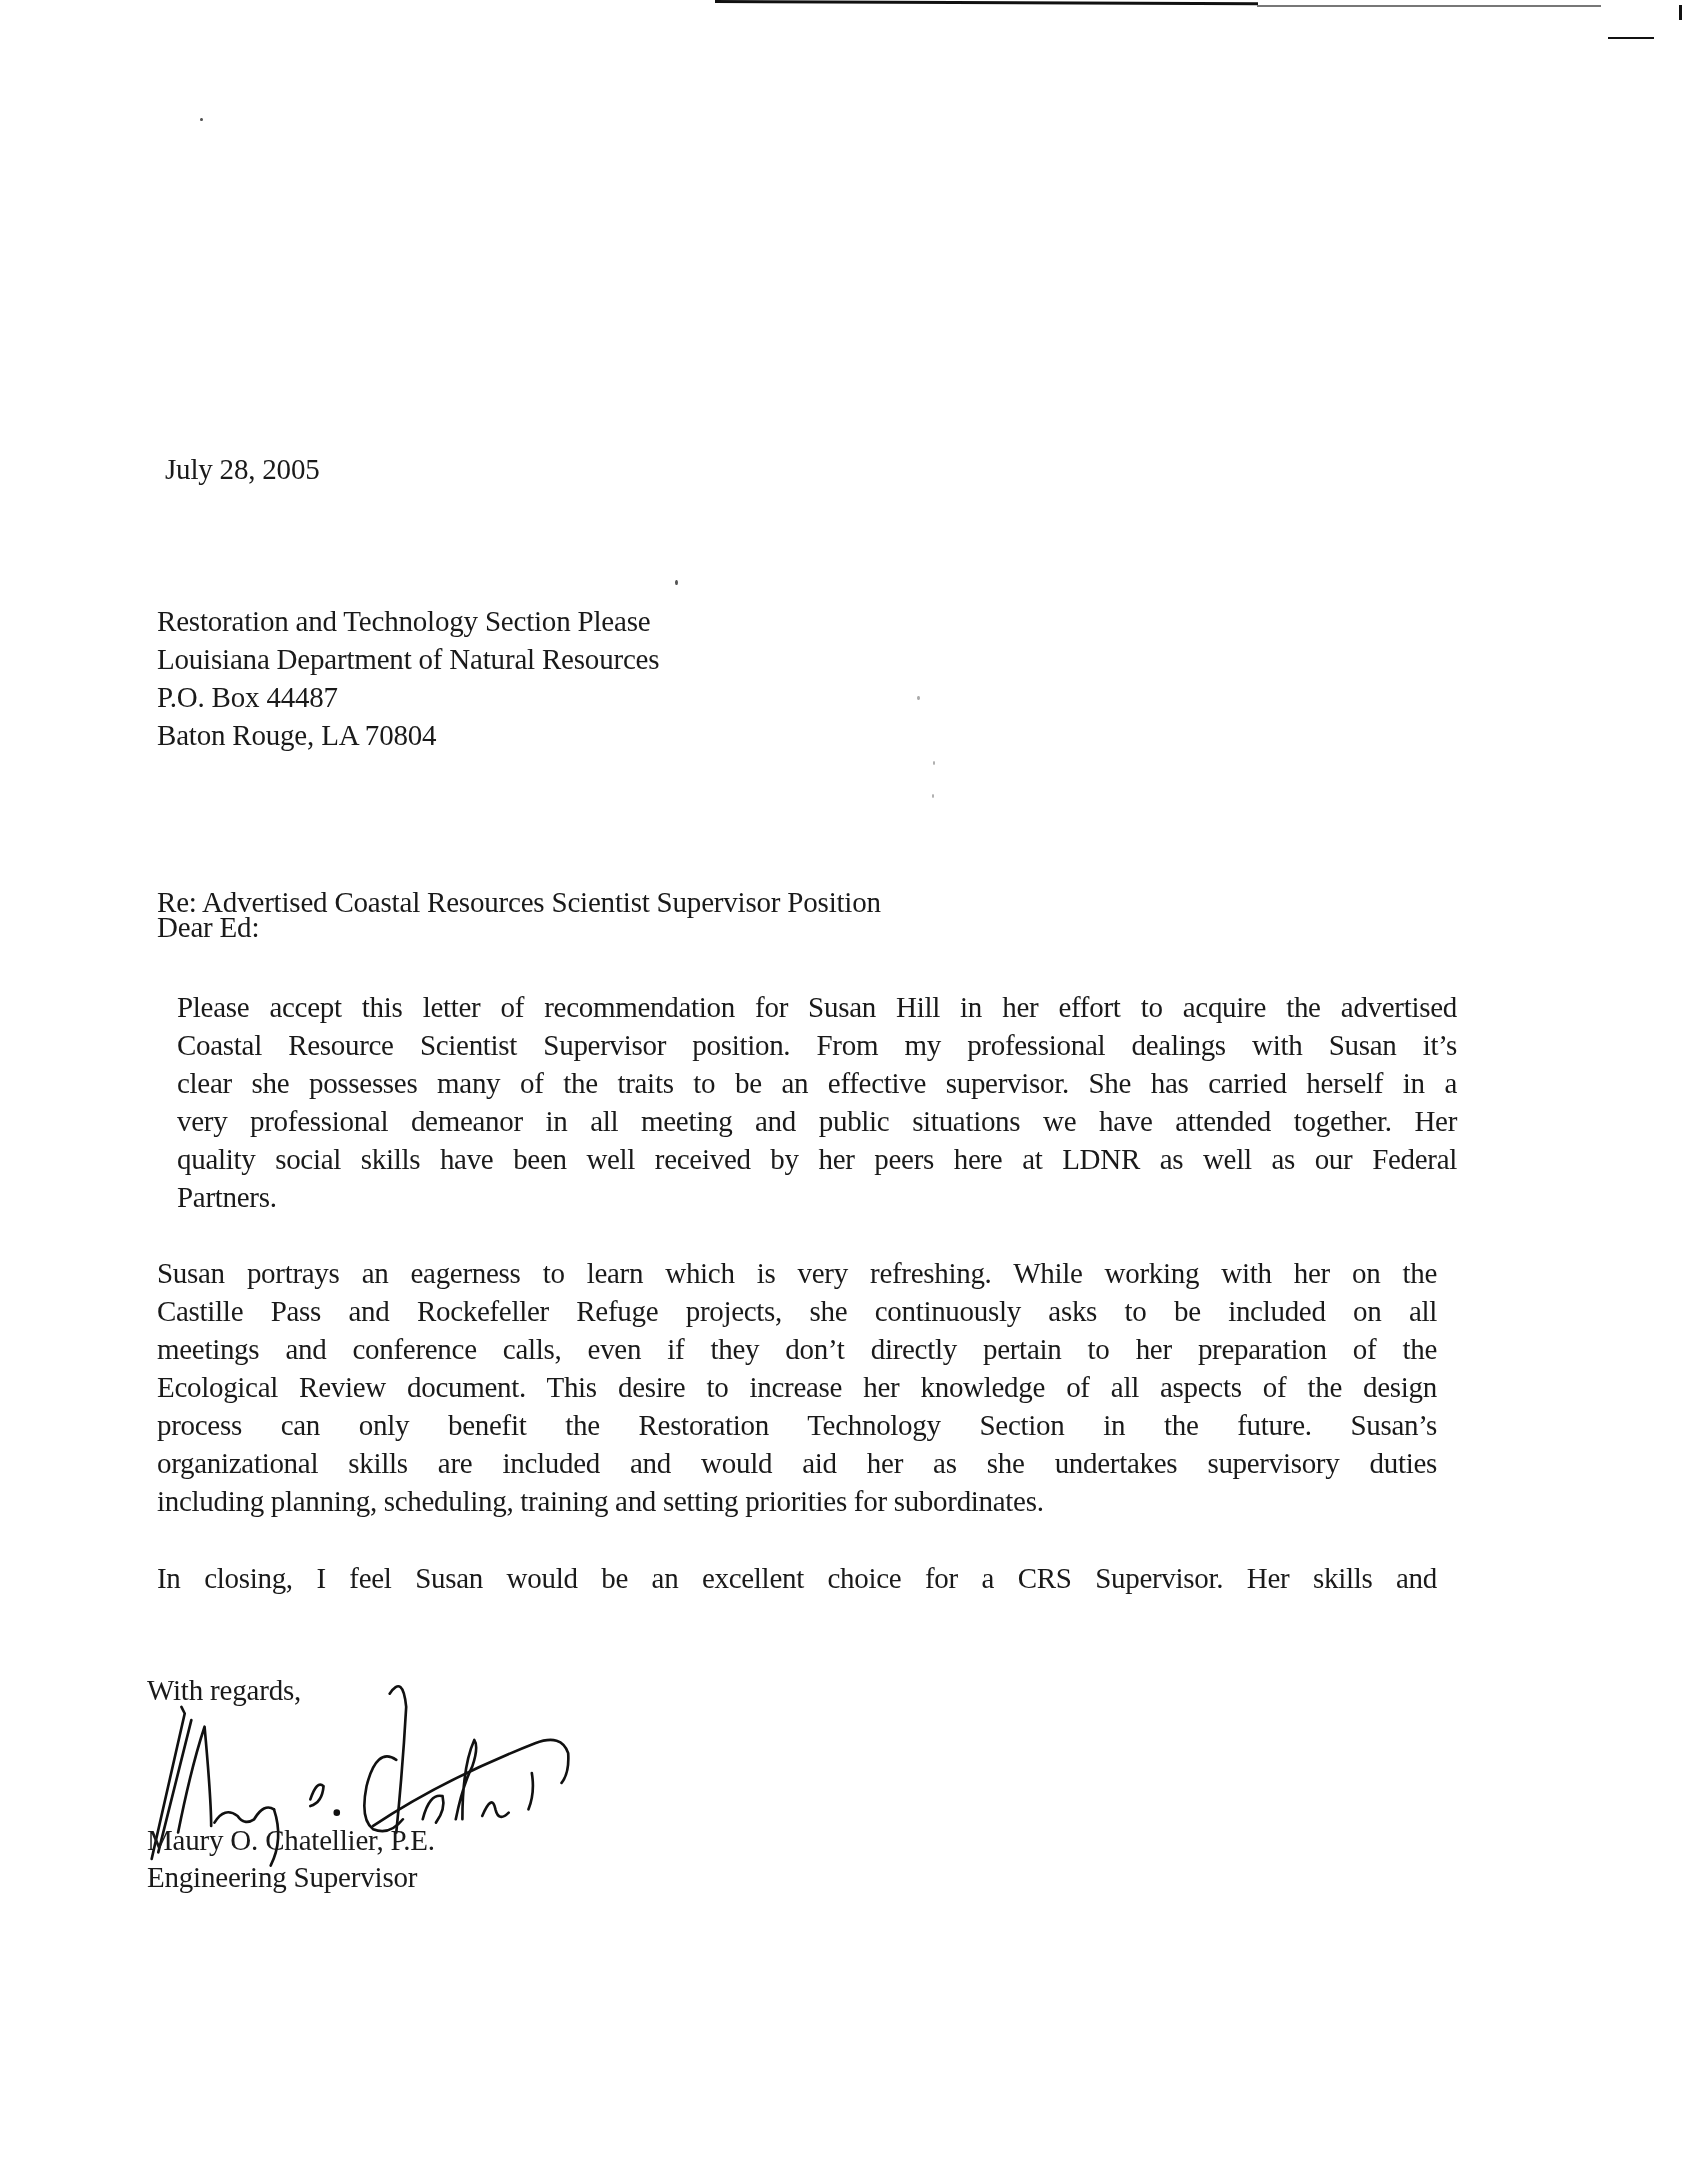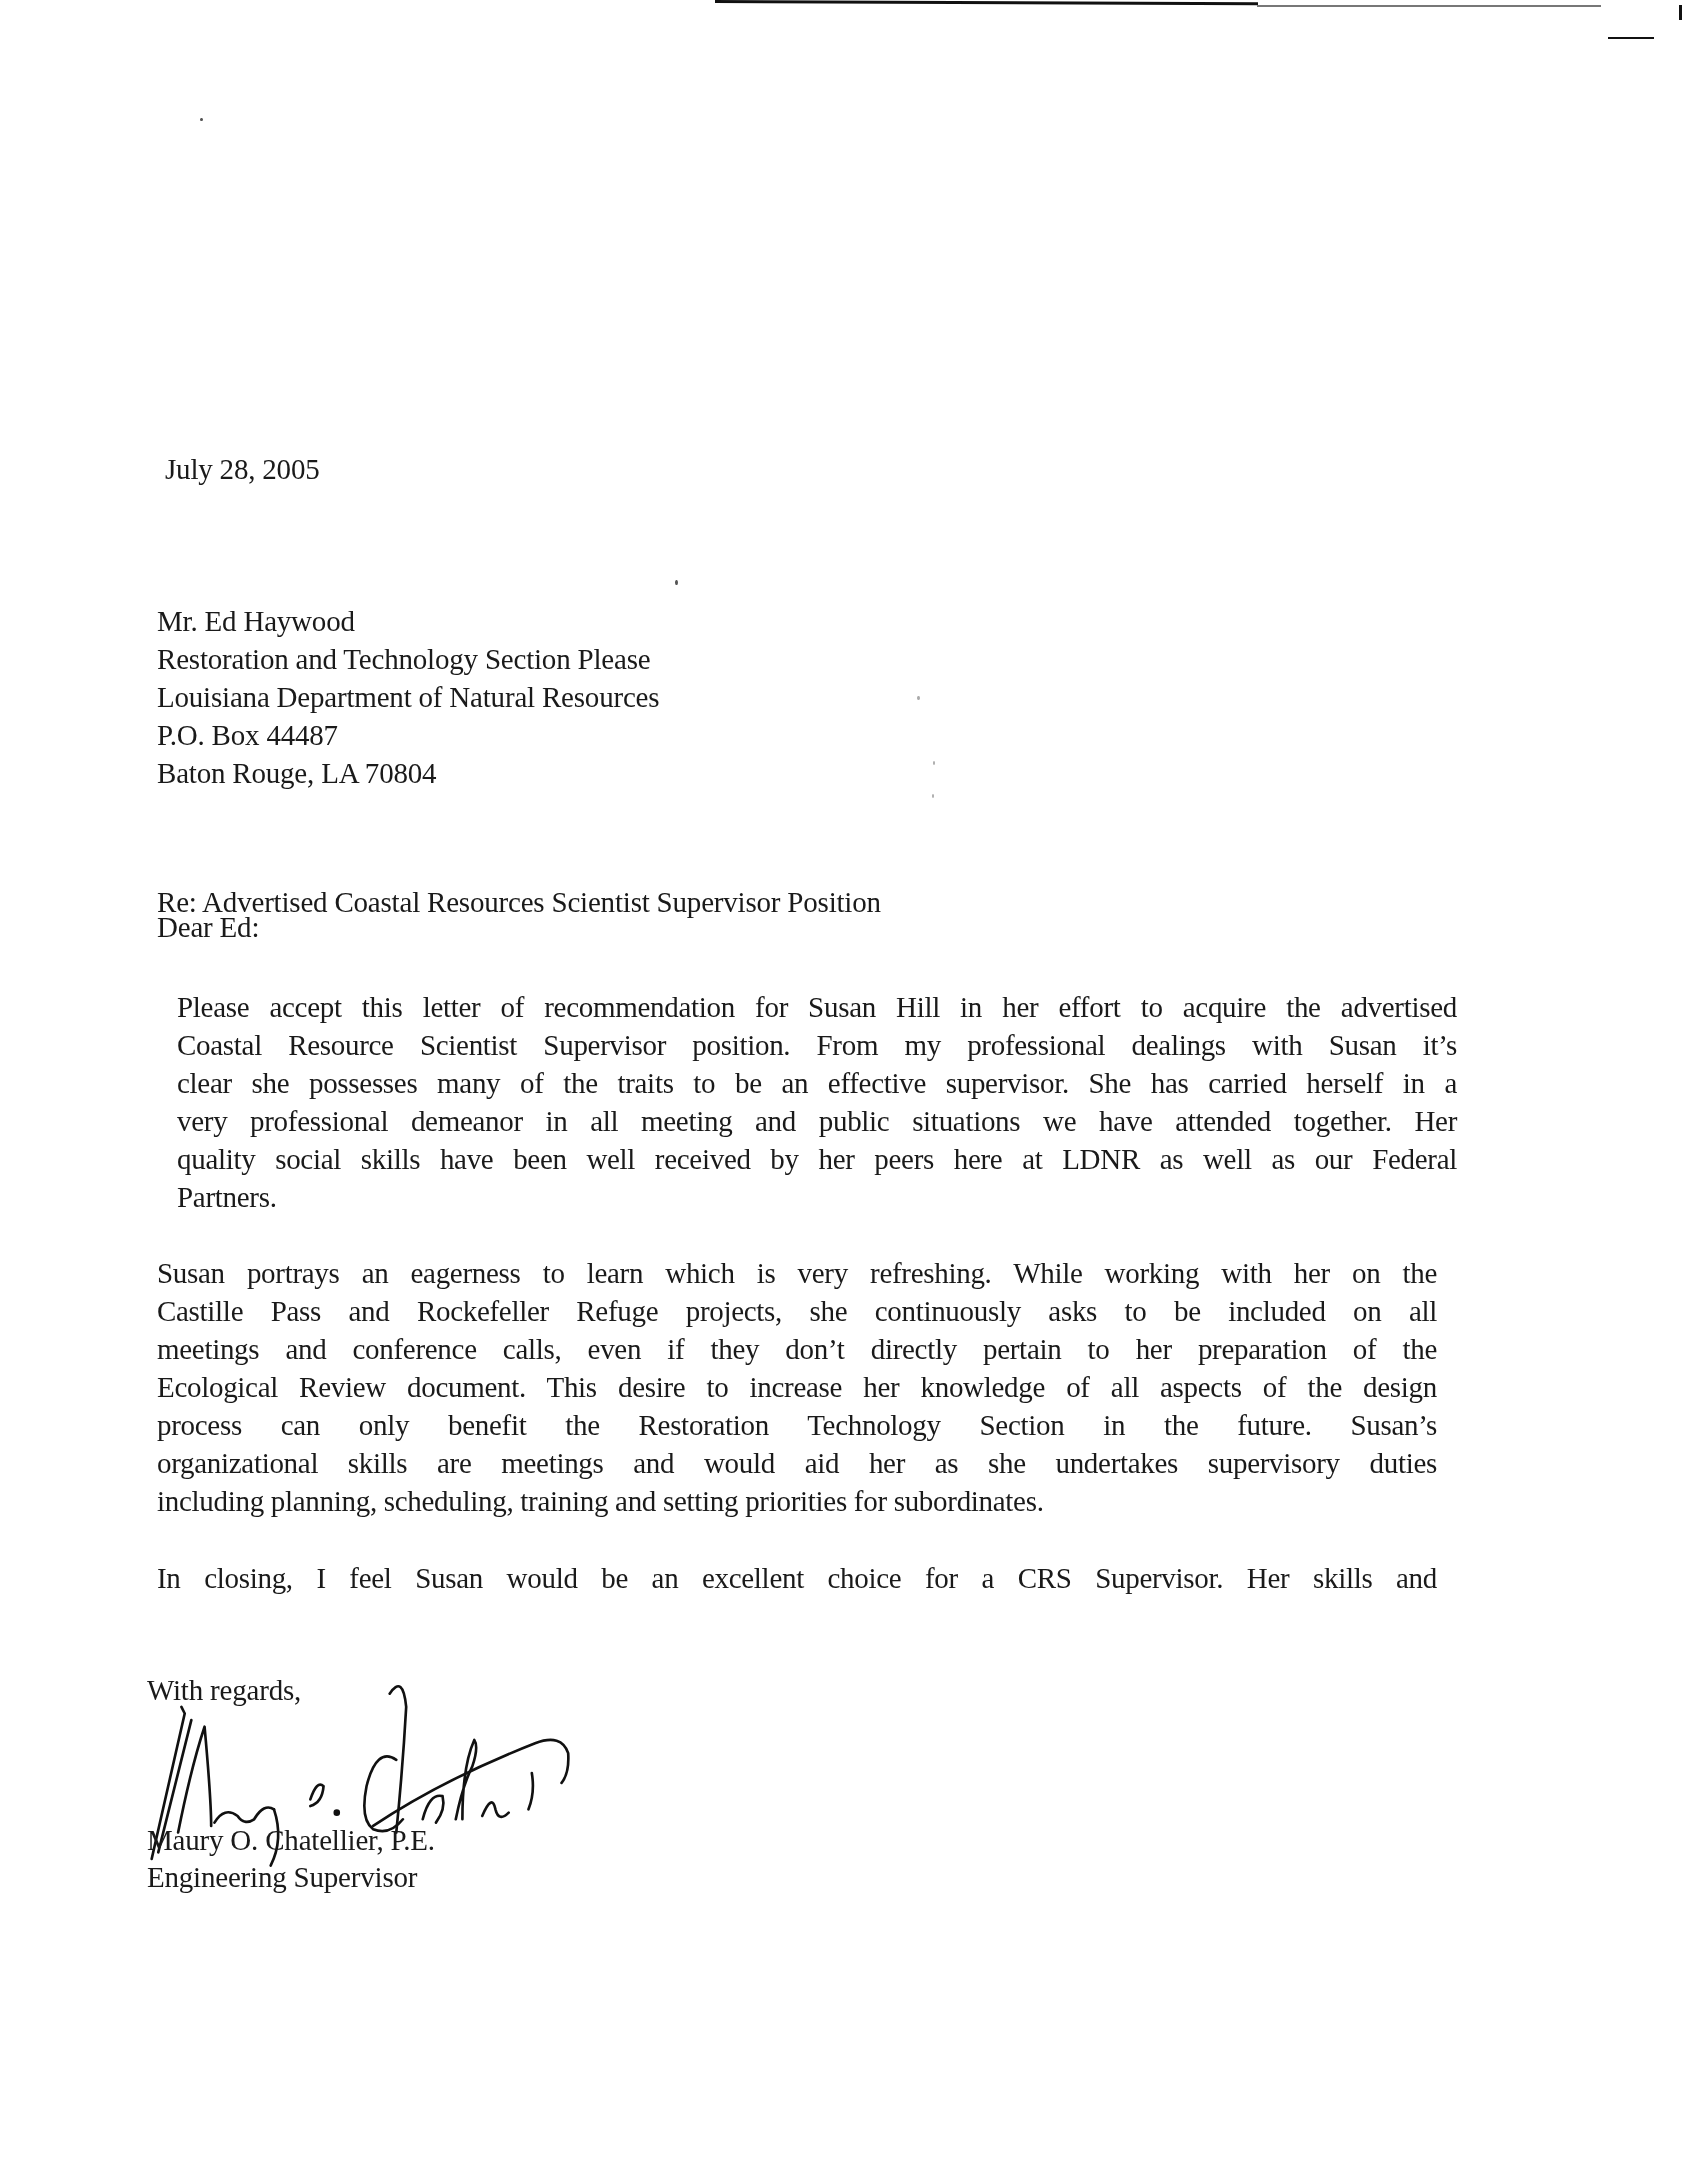--- a/index.html
+++ b/index.html
@@ -81,21 +81,20 @@
 <div class="scan-line" style="left:1679px; top:5.3px; width:2.6px; height:14.6px;"></div>
 <div class="speck" style="left:200px; top:118px; width:2.6px; height:3.3px;"></div>
 <div class="speck" style="left:675px; top:580px; width:2.6px; height:5.3px;"></div>
 <div class="speck" style="left:917px; top:696px; width:2.6px; height:4px; background:#aaa;"></div>
 <div class="speck" style="left:933px; top:761px; width:2px; height:4px; background:#aaa;"></div>
 <div class="speck" style="left:932px; top:794px; width:2px; height:4px; background:#aaa;"></div>
 
 <div class="page-text date">July 28, 2005</div>
 
 <div class="page-text address">
-  <div>Mr. Ed Haywood</div>
   <div>Restoration and Technology Section Please</div>
   <div>Louisiana Department of Natural Resources</div>
   <div>P.O. Box 44487</div>
   <div>Baton Rouge, LA  70804</div>
 </div>
 
 <div class="page-text subject">Re:  Advertised Coastal Resources Scientist Supervisor Position</div>
 
 <div class="page-text salutation">Dear Ed:</div>
 
@@ -107,21 +106,21 @@
   <span class="ln">quality social skills have been well received by her peers here at LDNR as well as our Federal</span>
   <span class="ln last">Partners.</span>
 </div>
 
 <div class="para p2">
   <span class="ln">Susan portrays an eagerness to learn which is very refreshing.  While working with her on the</span>
   <span class="ln">Castille Pass and Rockefeller Refuge projects, she continuously asks to be included on all</span>
   <span class="ln">meetings and conference calls, even if they don’t directly pertain to her preparation of the</span>
   <span class="ln">Ecological Review document. This desire to increase her knowledge of all aspects of the design</span>
   <span class="ln">process can only benefit the Restoration Technology Section in the future.  Susan’s</span>
-  <span class="ln">organizational skills are meetings and would aid her as she undertakes supervisory duties</span>
+  <span class="ln">organizational skills are included and would aid her as she undertakes supervisory duties</span>
   <span class="ln last">including planning, scheduling, training and setting priorities for subordinates.</span>
 </div>
 
 <div class="para p3">
   <span class="ln">In closing, I feel Susan would be an excellent choice for a CRS Supervisor.  Her skills and</span>
 </div>
 
 <div class="page-text closing">With regards,</div>
 
 <svg class="signature" viewBox="0 0 900 320" xmlns="http://www.w3.org/2000/svg">

